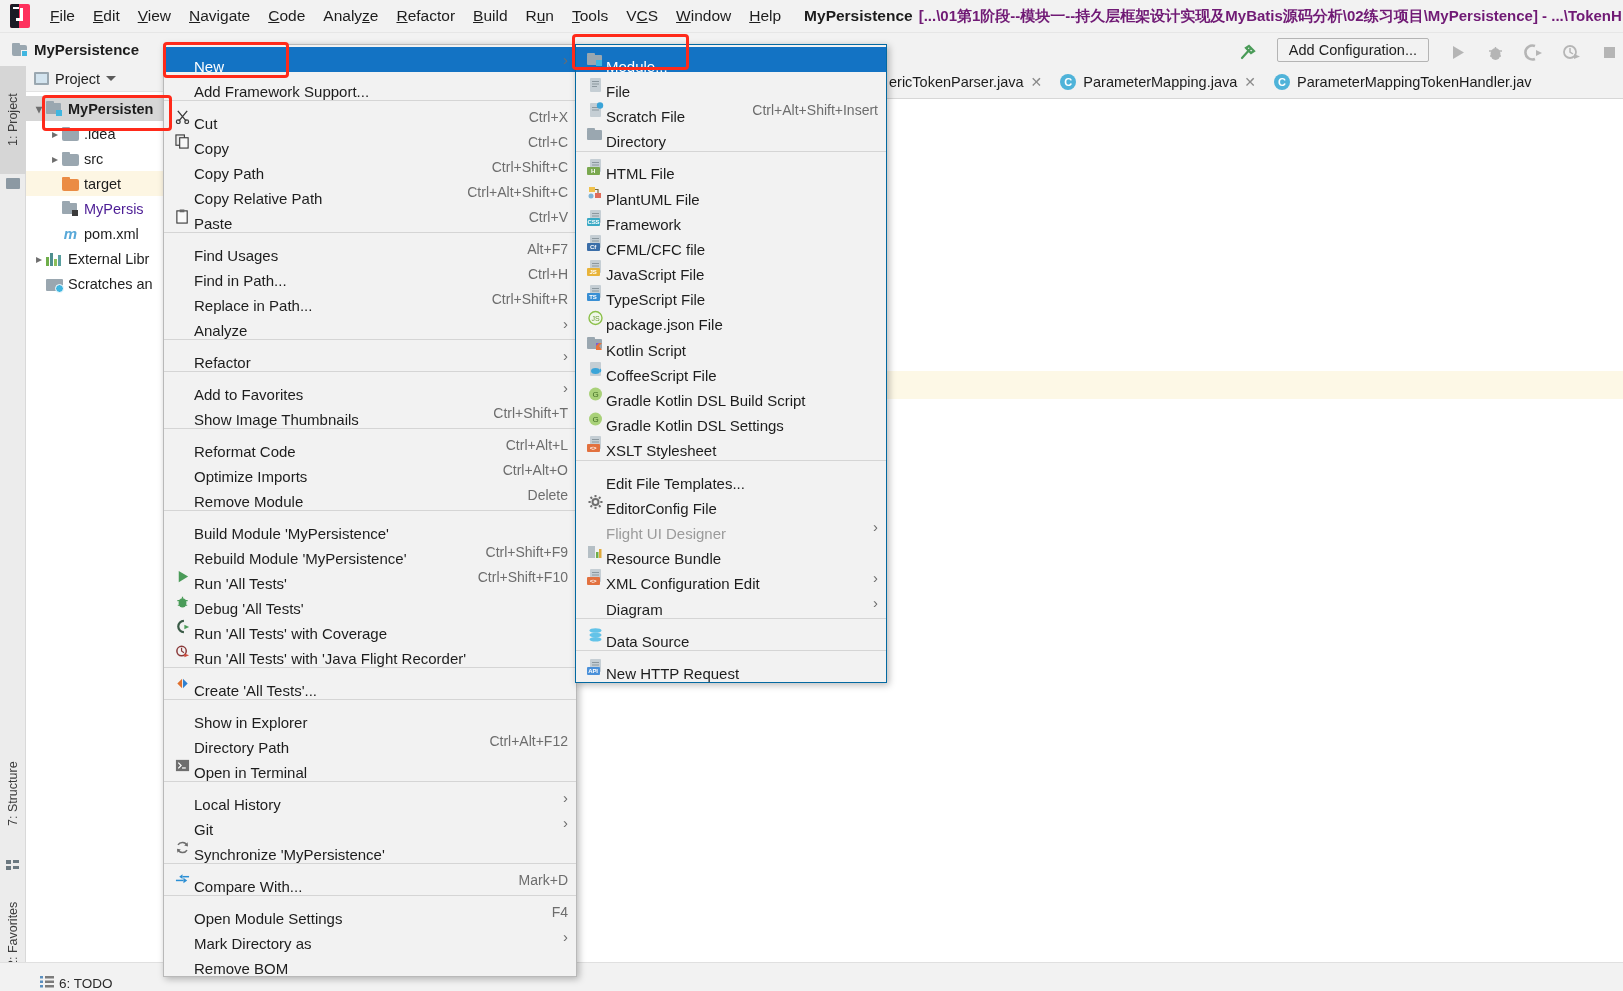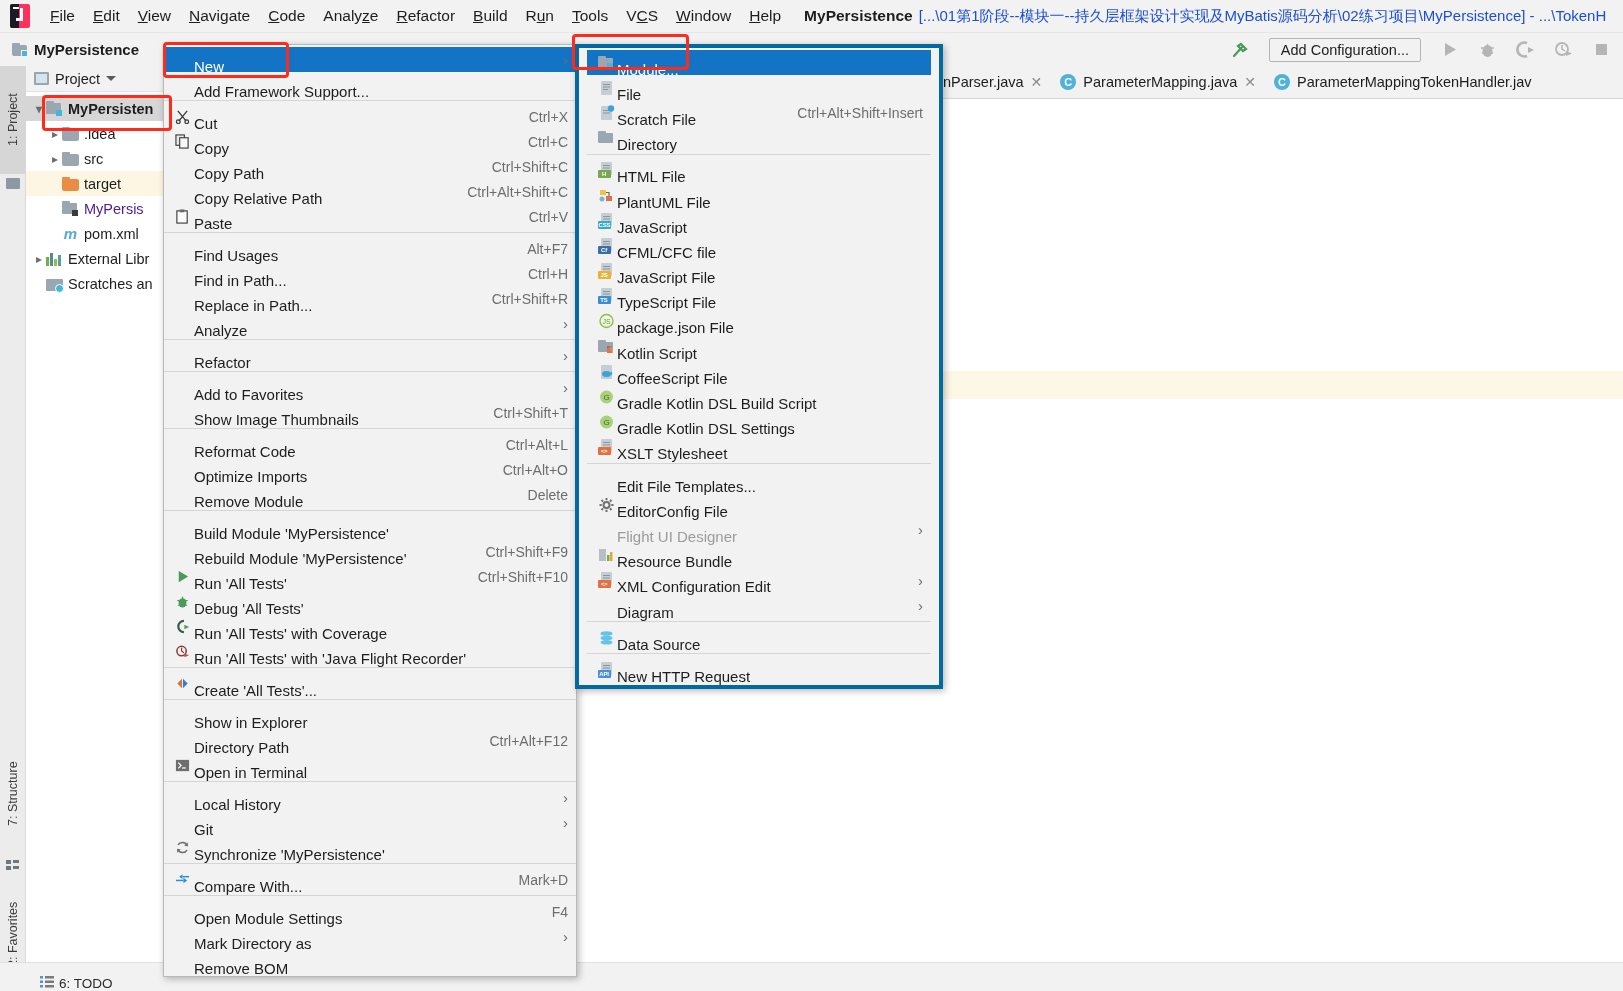--- a/index.html
+++ b/index.html
@@ -23,35 +23,35 @@
   .ij-logo .j{position:absolute;left:13px;top:5px;width:3px;height:13px;background:#fff;}
   .ij-logo .jb{position:absolute;left:9px;top:15px;width:7px;height:3px;background:#fff;}
   .ij-logo .bar{position:absolute;left:6px;top:4px;width:6px;height:2px;background:#fff;}
   .mi{padding:3px 9px;font-size:15.5px;color:#1d1d1d;cursor:default;white-space:nowrap;}
   .mi u{text-decoration:underline;}
   .wintitle{
     margin-left:14px;font-size:15px;white-space:nowrap;overflow:hidden;
     display:flex;align-items:baseline;
   }
   .wintitle b{font-weight:bold;font-size:15.5px;}
-  .wintitle span.pth{font-weight:normal;color:#1d4ed8;}
+  .wintitle span.pth{font-weight:bold;color:#701a75;}
 
   
   .toolrow{
     position:absolute;left:0;top:33px;width:1623px;height:33px;
     background:#f2f2f2;display:flex;align-items:center;
   }
   .projnav{display:flex;align-items:center;margin-left:12px;gap:6px;}
   .modicon{width:16px;height:14px;position:relative;display:inline-block;}
   .modicon .f1{position:absolute;left:0;top:2px;width:15px;height:11px;background:#9aa7b0;border-radius:1px 2px 2px 2px;}
   .modicon .f0{position:absolute;left:0;top:0px;width:8px;height:4px;background:#9aa7b0;border-radius:1px;}
   .modicon .sq{position:absolute;right:0px;bottom:0px;width:7px;height:7px;background:#40b6e0;border:1px solid #f2f2f2;}
   .projnav .nm{font-size:15px;font-weight:bold;}
 
-  .rtools{margin-left:auto;display:flex;align-items:center;gap:19px;padding-right:12px;}
+  .rtools{margin-left:auto;display:flex;align-items:flex-end;gap:19px;padding-right:4px;}
   .hammer{width:20px;height:20px;position:relative;}
   .addconf{
     border:1px solid #b4b4b4;background:#f2f2f2;border-radius:2px;
     font-size:14.5px;padding:3px 11px;color:#1d1d1d;
   }
   .tbicon{width:19px;height:19px;opacity:.38;position:relative;}
 
   
   .leftstrip{
     position:absolute;left:0;top:66px;width:26px;height:925px;
@@ -140,24 +140,24 @@
   .row.sel{background:#1373c4;color:#fff;}
   .row.dis{color:#9b9b9b;}
   .row .gic{width:22px;flex:0 0 22px;display:flex;align-items:center;justify-content:center;}
   .row .txt{flex:1;margin-top:13px;}
   .row .acc{color:#6d6d6d;font-size:14px;margin-left:18px;}
   .row .sub{color:#6d6d6d;font-size:15px;margin-left:12px;}
   .sep{height:1px;background:#d5d5d5;margin:3px 0;}
 
   
   .submenu{
-    position:absolute;left:575px;top:44px;width:368px;
-    background:#f2f2f2;border:4px solid #0369a1;
+    position:absolute;left:575px;top:44px;width:312px;
+    background:#f2f2f2;border:1px solid #0369a1;
     box-shadow:2px 2px 7px rgba(0,0,0,.28);
-    padding:2px 8px;z-index:60;
+    padding:2px 0;z-index:60;
   }
   .submenu .row{height:25.2px;}
 
   
   .fic{width:17px;height:16px;position:relative;}
   .fic .tagbox{
     position:absolute;left:0px;bottom:0px;min-width:13px;height:8px;border-radius:1px;
     font-size:6px;line-height:8px;color:#fff;text-align:center;font-weight:bold;
     letter-spacing:-.2px;padding:0 1px;
   }
@@ -674,21 +674,21 @@
         <span class="txt">PlantUML File</span>
       </div>
       <div class="row">
         <span class="gic">
           <span class="fic"><svg viewBox="0 0 17 16" width="17" height="16">
               <rect x="3" y="0" width="11" height="13" rx="1" fill="#c5ced4"></rect>
               <rect x="5" y="3" width="7" height="1" fill="#8b979e"></rect>
               <rect x="5" y="5.5" width="7" height="1" fill="#8b979e"></rect>
             </svg><span class="tagbox" style="background:#3aa9c4">CSS</span></span>
         </span>
-        <span class="txt">JavaScript</span>
+        <span class="txt">Framework</span>
       </div>
       <div class="row">
         <span class="gic">
           <span class="fic"><svg viewBox="0 0 17 16" width="17" height="16">
               <rect x="3" y="0" width="11" height="13" rx="1" fill="#c5ced4"></rect>
               <rect x="5" y="3" width="7" height="1" fill="#8b979e"></rect>
               <rect x="5" y="5.5" width="7" height="1" fill="#8b979e"></rect>
             </svg><span class="tagbox" style="background:#3b6ea8">Cf</span></span>
         </span>
         <span class="txt">CFML/CFC file</span>

